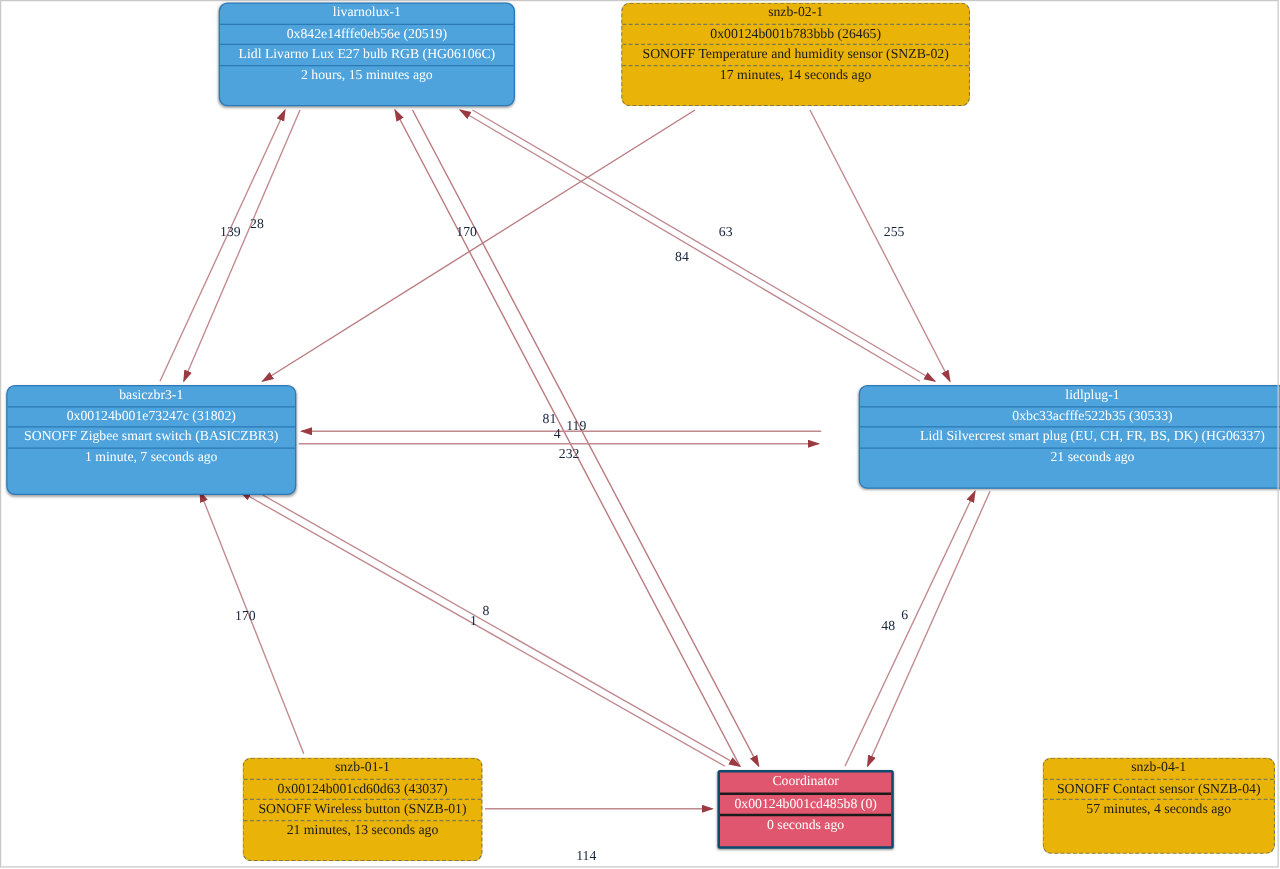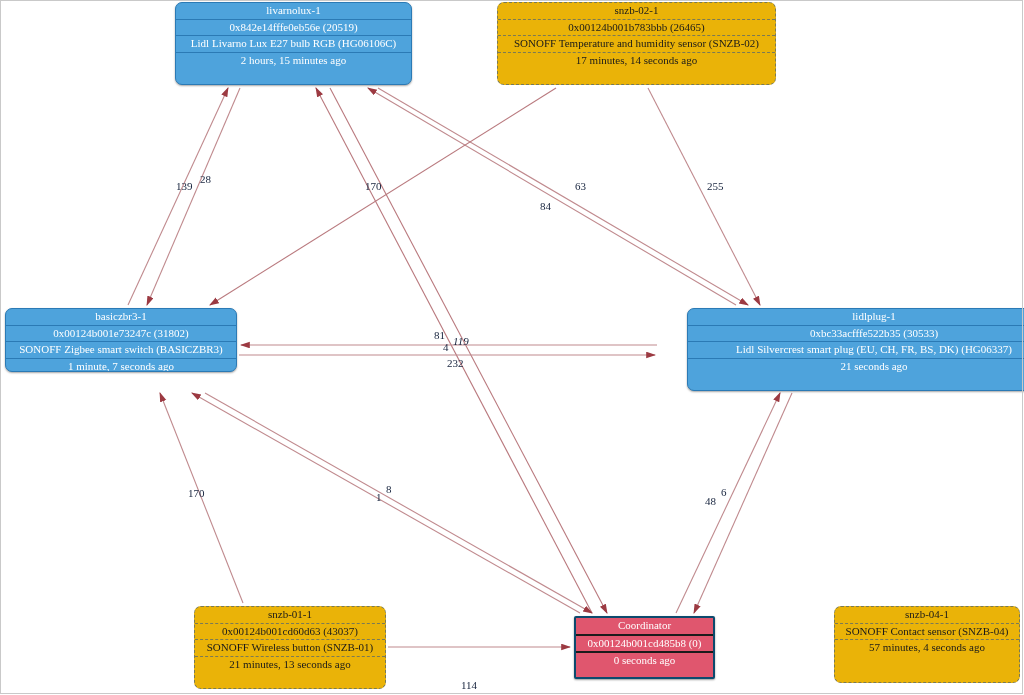--- a/index.html
+++ b/index.html
@@ -76,21 +76,21 @@
     <div class="row">2 hours, 15 minutes ago</div>
   </div>
 
   <div class="node yellow" style="left:497px;top:2px;width:279px;height:83px;">
     <div class="row">snzb-02-1</div>
     <div class="row">0x00124b001b783bbb (26465)</div>
     <div class="row">SONOFF Temperature and humidity sensor (SNZB-02)</div>
     <div class="row">17 minutes, 14 seconds ago</div>
   </div>
 
-  <div class="node blue" style="left:5px;top:308px;width:232px;height:64px;">
+  <div class="node blue" style="left:5px;top:308px;width:232px;height:88px;">
     <div class="row">basiczbr3-1</div>
     <div class="row">0x00124b001e73247c (31802)</div>
     <div class="row">SONOFF Zigbee smart switch (BASICZBR3)</div>
     <div class="row">1 minute, 7 seconds ago</div>
   </div>
 
   <div class="node blue" style="left:687px;top:308px;width:374px;height:83px;">
     <div class="row">lidlplug-1</div>
     <div class="row">0xbc33acfffe522b35 (30533)</div>
     <div class="row">Lidl Silvercrest smart plug (EU, CH, FR, BS, DK) (HG06337)</div>
@@ -117,21 +117,21 @@
   </div>
 
   <div class="elabel" style="left:176px;top:180px;">139</div>
   <div class="elabel" style="left:200px;top:173px;">28</div>
   <div class="elabel" style="left:365px;top:180px;">170</div>
   <div class="elabel" style="left:547px;top:180px;padding-left:28px;">63</div>
   <div class="elabel" style="left:540px;top:200px;">84</div>
   <div class="elabel" style="left:707px;top:180px;">255</div>
   <div class="elabel" style="left:434px;top:329px;">81</div>
   <div class="elabel" style="left:443px;top:341px;">4</div>
-  <div class="elabel" style="left:453px;top:335px;font-style:italic;">119</div>
+  <div class="elabel" style="left:453px;top:335px;">119</div>
   <div class="elabel" style="left:447px;top:357px;">232</div>
   <div class="elabel" style="left:188px;top:487px;">170</div>
   <div class="elabel" style="left:376px;top:491px;">1</div>
   <div class="elabel" style="left:386px;top:483px;">8</div>
   <div class="elabel" style="left:705px;top:495px;">48</div>
   <div class="elabel" style="left:721px;top:486px;">6</div>
   <div class="elabel" style="left:461px;top:634px;margin-top:45px;">114</div>
 
   <div class="frame"></div>
 </div>

